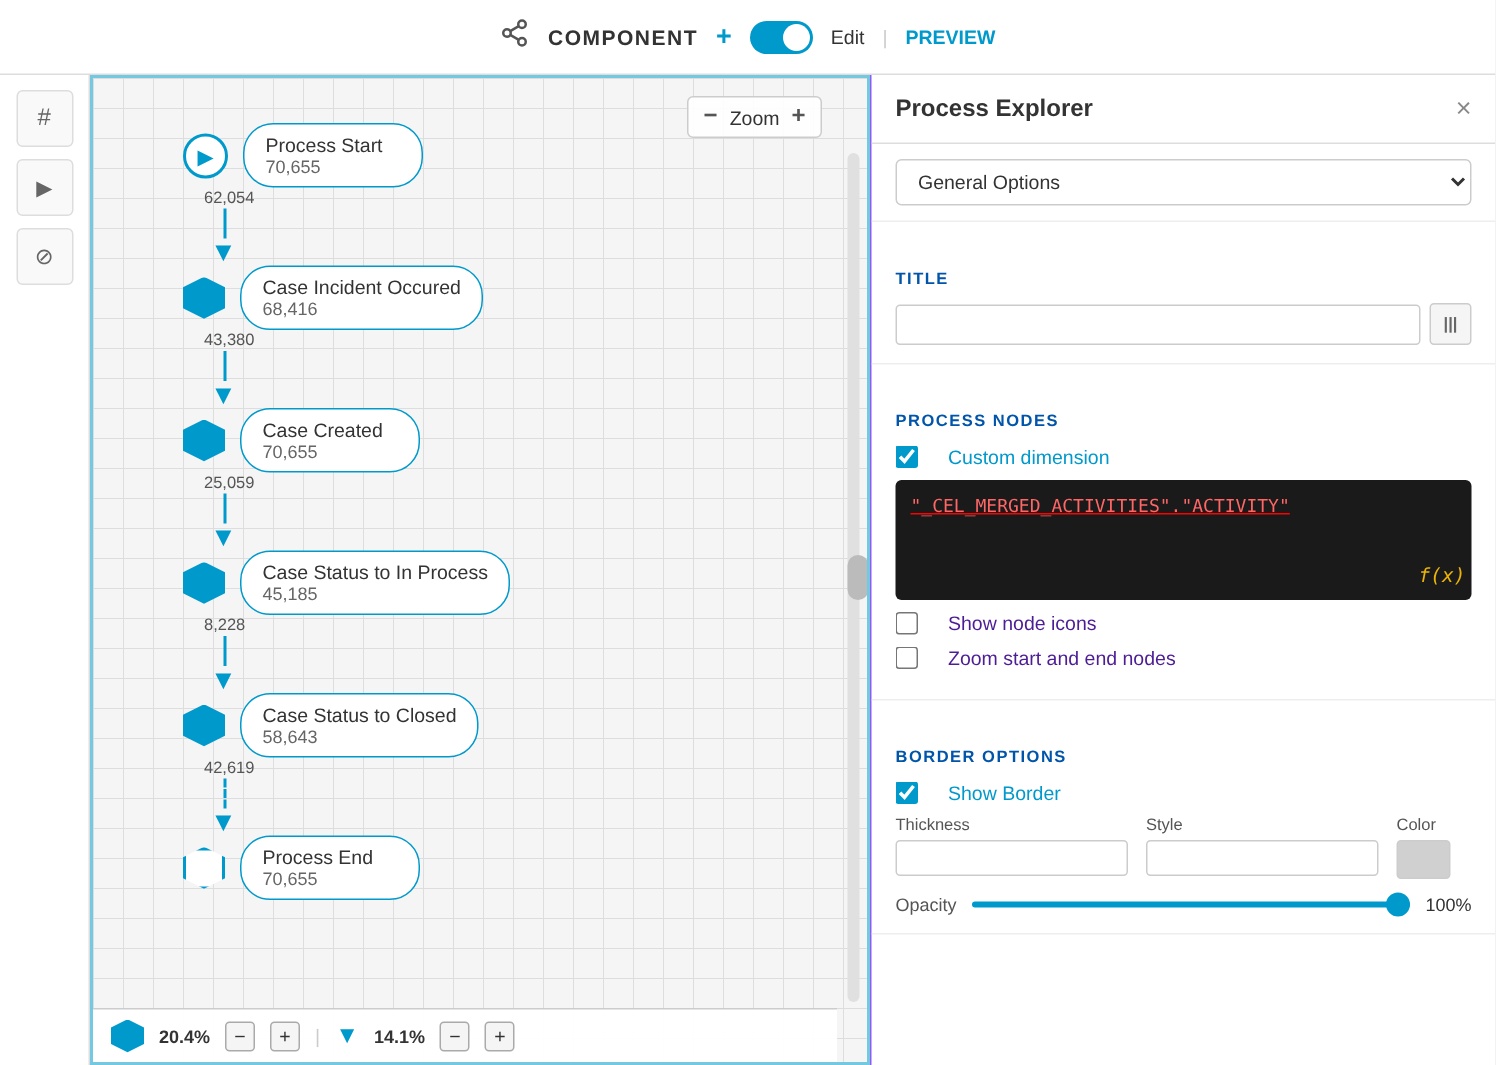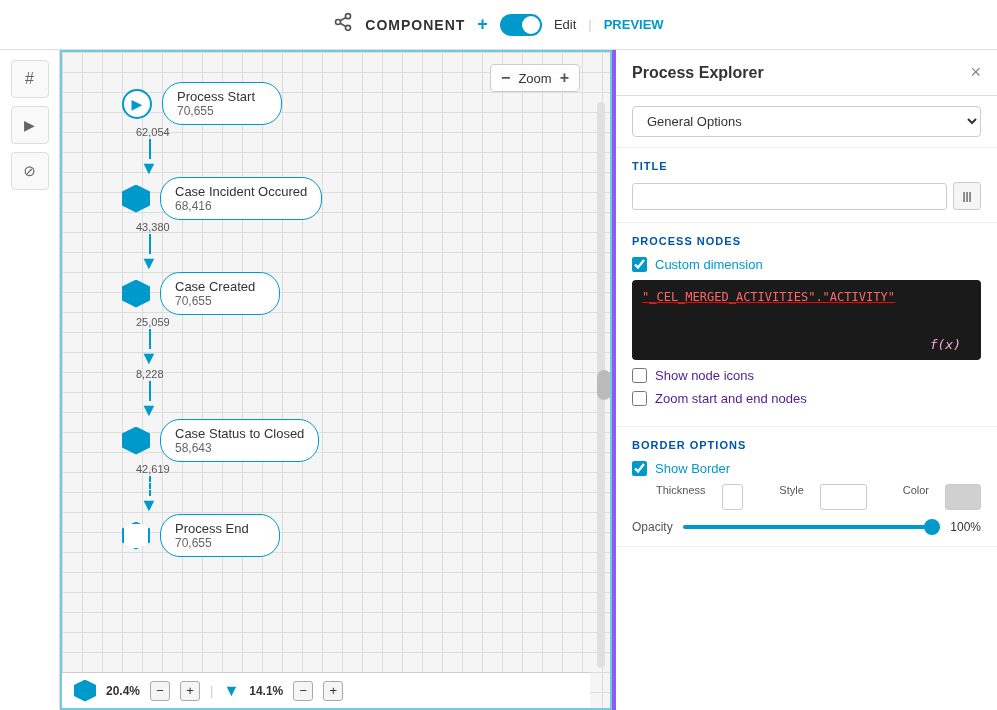--- a/index.html
+++ b/index.html
@@ -182,23 +182,23 @@
     }
     .stat-value { font-size: 12px; color: #333; font-weight: bold; }
     .stat-btn { 
       width: 20px; height: 20px; border: 1px solid #aaa; border-radius: 3px;
       background: #f5f5f5; display: flex; align-items: center; justify-content: center;
       cursor: pointer; font-size: 13px; color: #333;
     }
 
     
     .right-panel {
-      width: 385px;
+      width: 417px;
       background: #fff;
-      border-left: 4px solid #8b5cf6;
+      border-left: 1px solid #8b5cf6;
       display: flex;
       flex-direction: column;
       flex-shrink: 0;
       overflow-y: auto;
     }
     .panel-header {
       display: flex;
       align-items: center;
       justify-content: space-between;
       padding: 12px 16px;
@@ -228,20 +228,21 @@
       padding: 12px 16px;
       border-bottom: 1px solid #eee;
     }
     .section-title {
       font-size: 11px;
       font-weight: bold;
       color: #0055aa;
       letter-spacing: 1px;
       margin-bottom: 10px;
       text-transform: uppercase;
+      margin-top: 20px;
     }
 
     
     .title-input-row {
       display: flex; align-items: center; gap: 6px;
     }
     .title-input {
       flex: 1;
       padding: 5px 8px;
       border: 1px solid #ccc;
@@ -252,21 +253,21 @@
       width: 28px; height: 28px;
       border: 1px solid #ccc;
       border-radius: 3px;
       background: #f5f5f5;
       display: flex; align-items: center; justify-content: center;
       cursor: pointer; color: #666; font-size: 12px;
     }
 
     
     .checkbox-row {
-      display: flex; align-items: center; gap: 8px;
+      display: flex; align-items: center; gap: 20px;
       margin-bottom: 8px;
     }
     .checkbox-row input[type="checkbox"] {
       width: 15px; height: 15px; accent-color: #0099cc; cursor: pointer;
     }
     .checkbox-label { font-size: 13px; color: #0099cc; }
     .checkbox-label-gray { font-size: 13px; color: #4c1d95; }
 
     
     .code-editor {
@@ -276,29 +277,29 @@
       font-family: monospace;
       font-size: 12px;
       position: relative;
       min-height: 80px;
       margin-top: 6px;
       margin-bottom: 8px;
     }
     .code-text { color: #fff; }
     .code-underline { text-decoration: underline; text-decoration-color: red; }
     .code-fx-btn {
-      position: absolute; bottom: 8px; right: 20px;
-      color: #f9a8d4; font-style: italic; font-size: 13px; cursor: pointer;
+      position: absolute; bottom: 8px; right: 4px;
+      color: #eab308; font-style: italic; font-size: 13px; cursor: pointer;
     }
 
     
     .border-fields {
       display: flex; gap: 12px; margin-top: 8px;
     }
-    .field-group { display: flex; flex-direction: row; gap: 16px; flex: 1; margin-left: 24px; }
+    .field-group { display: flex; flex-direction: column; gap: 4px; flex: 1; }
     .field-label { font-size: 11px; color: #555; }
     .field-input {
       padding: 4px 6px;
       border: 1px solid #ccc;
       border-radius: 3px;
       font-size: 12px;
       width: 100%;
     }
     .color-swatch {
       width: 36px; height: 26px;
@@ -414,20 +415,27 @@
             <div class="node-count">70,655</div>
           </div>
         </div>
 
         <div class="connector">
           <span class="connector-label">25,059</span>
           <div class="connector-line" style="height:20px;"></div>
           <span class="connector-arrow">▼</span>
         </div>
 
+        <div class="process-node">
+          <div class="node-hex-shape"></div>
+          <div class="node-label-box">
+            <div class="node-name">Case Status to In Process</div>
+            <div class="node-count">45,185</div>
+          </div>
+        </div>
 
         <div class="connector">
           <span class="connector-label">8,228</span>
           <div class="connector-line" style="height:20px;"></div>
           <span class="connector-arrow">▼</span>
         </div>
 
         <div class="process-node">
           <div class="node-hex-shape"></div>
           <div class="node-label-box">

